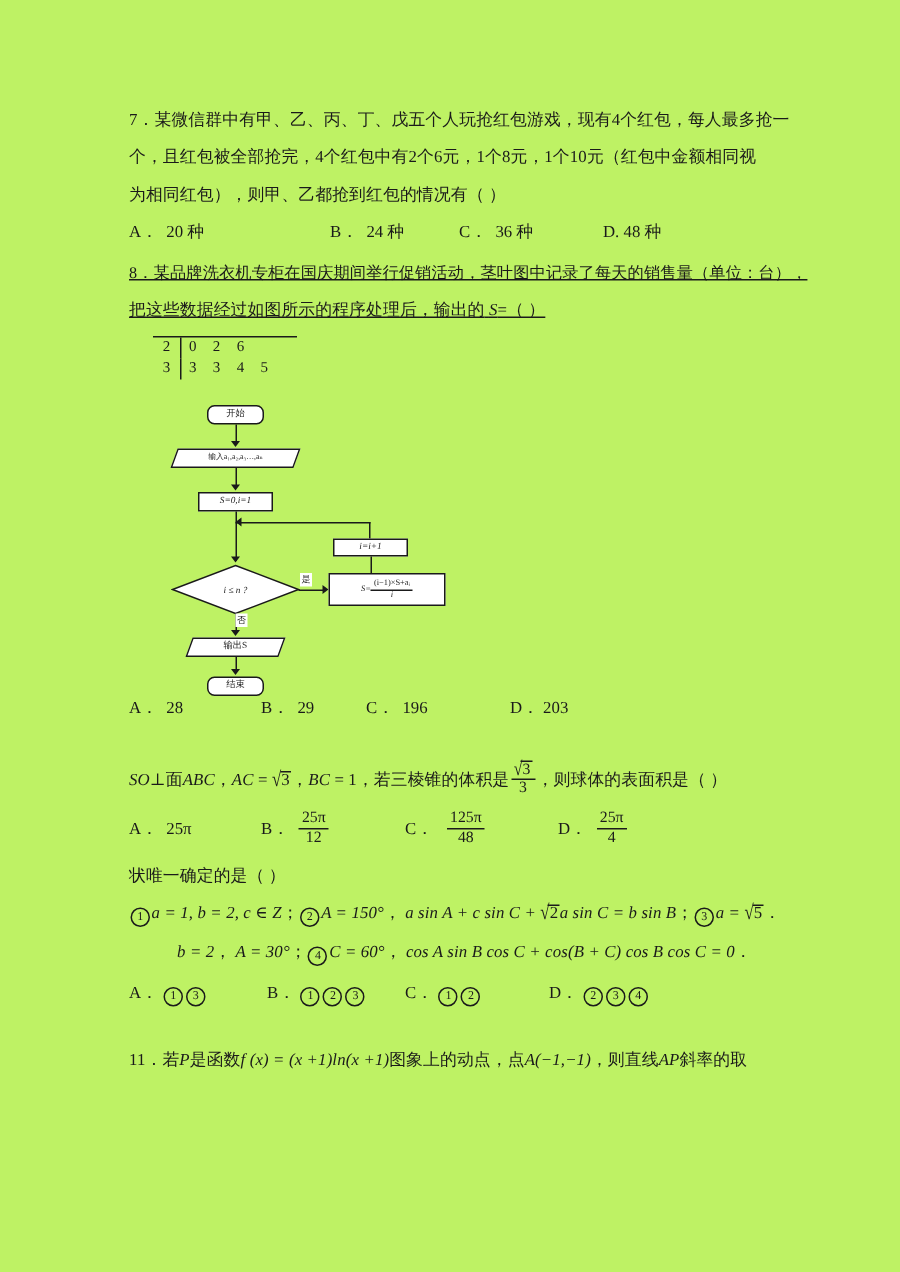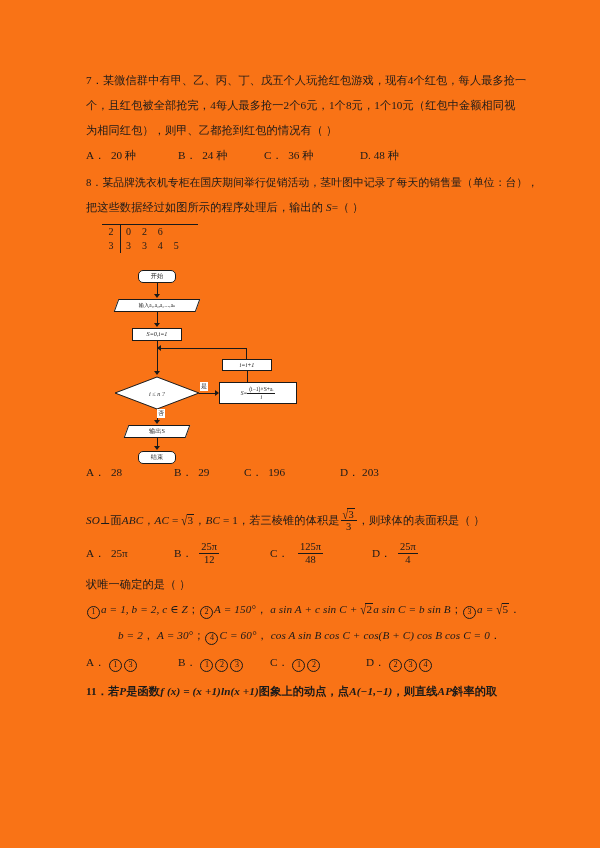--- a/index.html
+++ b/index.html
@@ -13,21 +13,21 @@
     position: relative;
     font-family: "Liberation Serif", "DejaVu Serif", serif;
     color: #1a1a1a;
     overflow: hidden;
   }
   .page {
     position: absolute;
     left: 0; top: 0;
     width: 600px;
     height: 848px;
-    background: #f97316;
+    background: #bef264;
   }
   .content {
     position: absolute;
     left: 86px;
     top: 68px;
     width: 430px;
   }
 
   
   .q-block { margin-bottom: 2px; }
@@ -40,21 +40,21 @@
   .cn { font-family: "Liberation Serif","DejaVu Serif",serif; }
   .mi { font-style: italic; font-family: "Liberation Serif","DejaVu Serif",serif; }
   .mn { font-style: normal; }
   .opts {
     font-size: 11.2px;
     line-height: 24px;
     white-space: nowrap;
   }
   .opt { display: inline-block; }
   .sp-a { width: 92px; }
-  .sp-b { width: 86px; }
+  .sp-b { width: 86px; margin-left: 42px; }
   .sp-c { width: 96px; }
 
   
   .frac {
     display: inline-block;
     vertical-align: middle;
     text-align: center;
     font-size: 9.6px;
     line-height: 1.12;
     margin: 0 1px;
@@ -206,29 +206,29 @@
 <body>
 
 <div class="page">
 <div class="content">
 
   <div class="q-block">
     <div class="line">
       <span class="cn">7．某微信群中有甲、乙、丙、丁、戊五个人玩抢红包游戏，现有</span><span class="mn">4</span><span class="cn">个红包，每人最多抢一</span>
     </div>
     <div class="line">
-      <span class="cn">个，且红包被全部抢完，</span><span>4</span><span class="cn">每人最多抢一</span><span>2</span><span class="cn">个</span><span>6</span><span class="cn">元，</span><span>1</span><span class="cn">个</span><span>8</span><span class="cn">元，</span><span>1</span><span class="cn">个</span><span>10</span><span class="cn">元（红包中金额相同视</span>
+      <span class="cn">个，且红包被全部抢完，</span><span>4</span><span class="cn">个红包中有</span><span>2</span><span class="cn">个</span><span>6</span><span class="cn">元，</span><span>1</span><span class="cn">个</span><span>8</span><span class="cn">元，</span><span>1</span><span class="cn">个</span><span>10</span><span class="cn">元（红包中金额相同视</span>
     </div>
     <div class="line">为相同红包），则甲、乙都抢到红包的情况有（    ）</div>
     <div class="opts">
       <span class="opt sp-a"><span>A．</span>&nbsp;&nbsp;<span>20 种</span></span><span class="opt sp-b"><span>B．</span>&nbsp;&nbsp;<span>24 种</span></span><span class="opt sp-c"><span>C．</span>&nbsp;&nbsp;<span>36 种</span></span><span class="opt"><span>D.</span>&nbsp;<span>48 种</span></span>
     </div>
   </div>
 
-  <div class="q-block" style="margin-top:3px;">
+  <div class="q-block" style="margin-top:3px;text-decoration:underline;">
     <div class="line" style="font-size:10.8px;">8．某品牌洗衣机专柜在国庆期间举行促销活动，茎叶图中记录了每天的销售量（单位：台），</div>
     <div class="line">
       <span class="cn">把这些数据经过如图所示的程序处理后，输出的</span>&nbsp;<span class="mi">S</span><span>=（    ）</span>
     </div>
 
     <div style="position:relative; height:46px; margin-top:4px;">
       <div class="stemleaf">
         <div class="sl-top"></div>
         <div class="sl-rows">
           <div class="sl-row">
@@ -329,20 +329,20 @@
     </div>
     <div class="line" style="line-height:27px;margin-left:32px;">
       <span class="mi">b = 2</span><span>，</span>&nbsp;<span class="mi">A = 30°</span><span>；</span><span class="circnum">4</span><span class="mi">C = 60°</span><span>，</span>&nbsp;<span class="mi">cos A sin B cos C + cos(B + C) cos B cos C = 0</span><span>．</span>
     </div>
 
     <div class="opts" style="line-height:26px;">
       <span class="opt" style="width:92px;"><span>A．</span>&nbsp;<span class="circnum">1</span><span class="circnum">3</span></span><span class="opt" style="width:92px;"><span>B．</span>&nbsp;<span class="circnum">1</span><span class="circnum">2</span><span class="circnum">3</span></span><span class="opt" style="width:96px;"><span>C．</span>&nbsp;<span class="circnum">1</span><span class="circnum">2</span></span><span class="opt"><span>D．</span>&nbsp;<span class="circnum">2</span><span class="circnum">3</span><span class="circnum">4</span></span>
     </div>
   </div>
 
-  <div class="q-block" style="margin-top:4px;font-weight:bold;">
+  <div class="q-block" style="margin-top:20px;">
     <div class="line">
       <span class="cn">11．若</span><span class="mi">P</span><span class="cn">是函数</span><span class="mi">f (x) = (x +1)ln(x +1)</span><span class="cn">图象上的动点，点</span><span class="mi">A(−1,−1)</span><span class="cn">，则直线</span><span class="mi">AP</span><span class="cn">斜率的取</span>
     </div>
   </div>
 
 </div>
 </div>
 
 </body></html>

